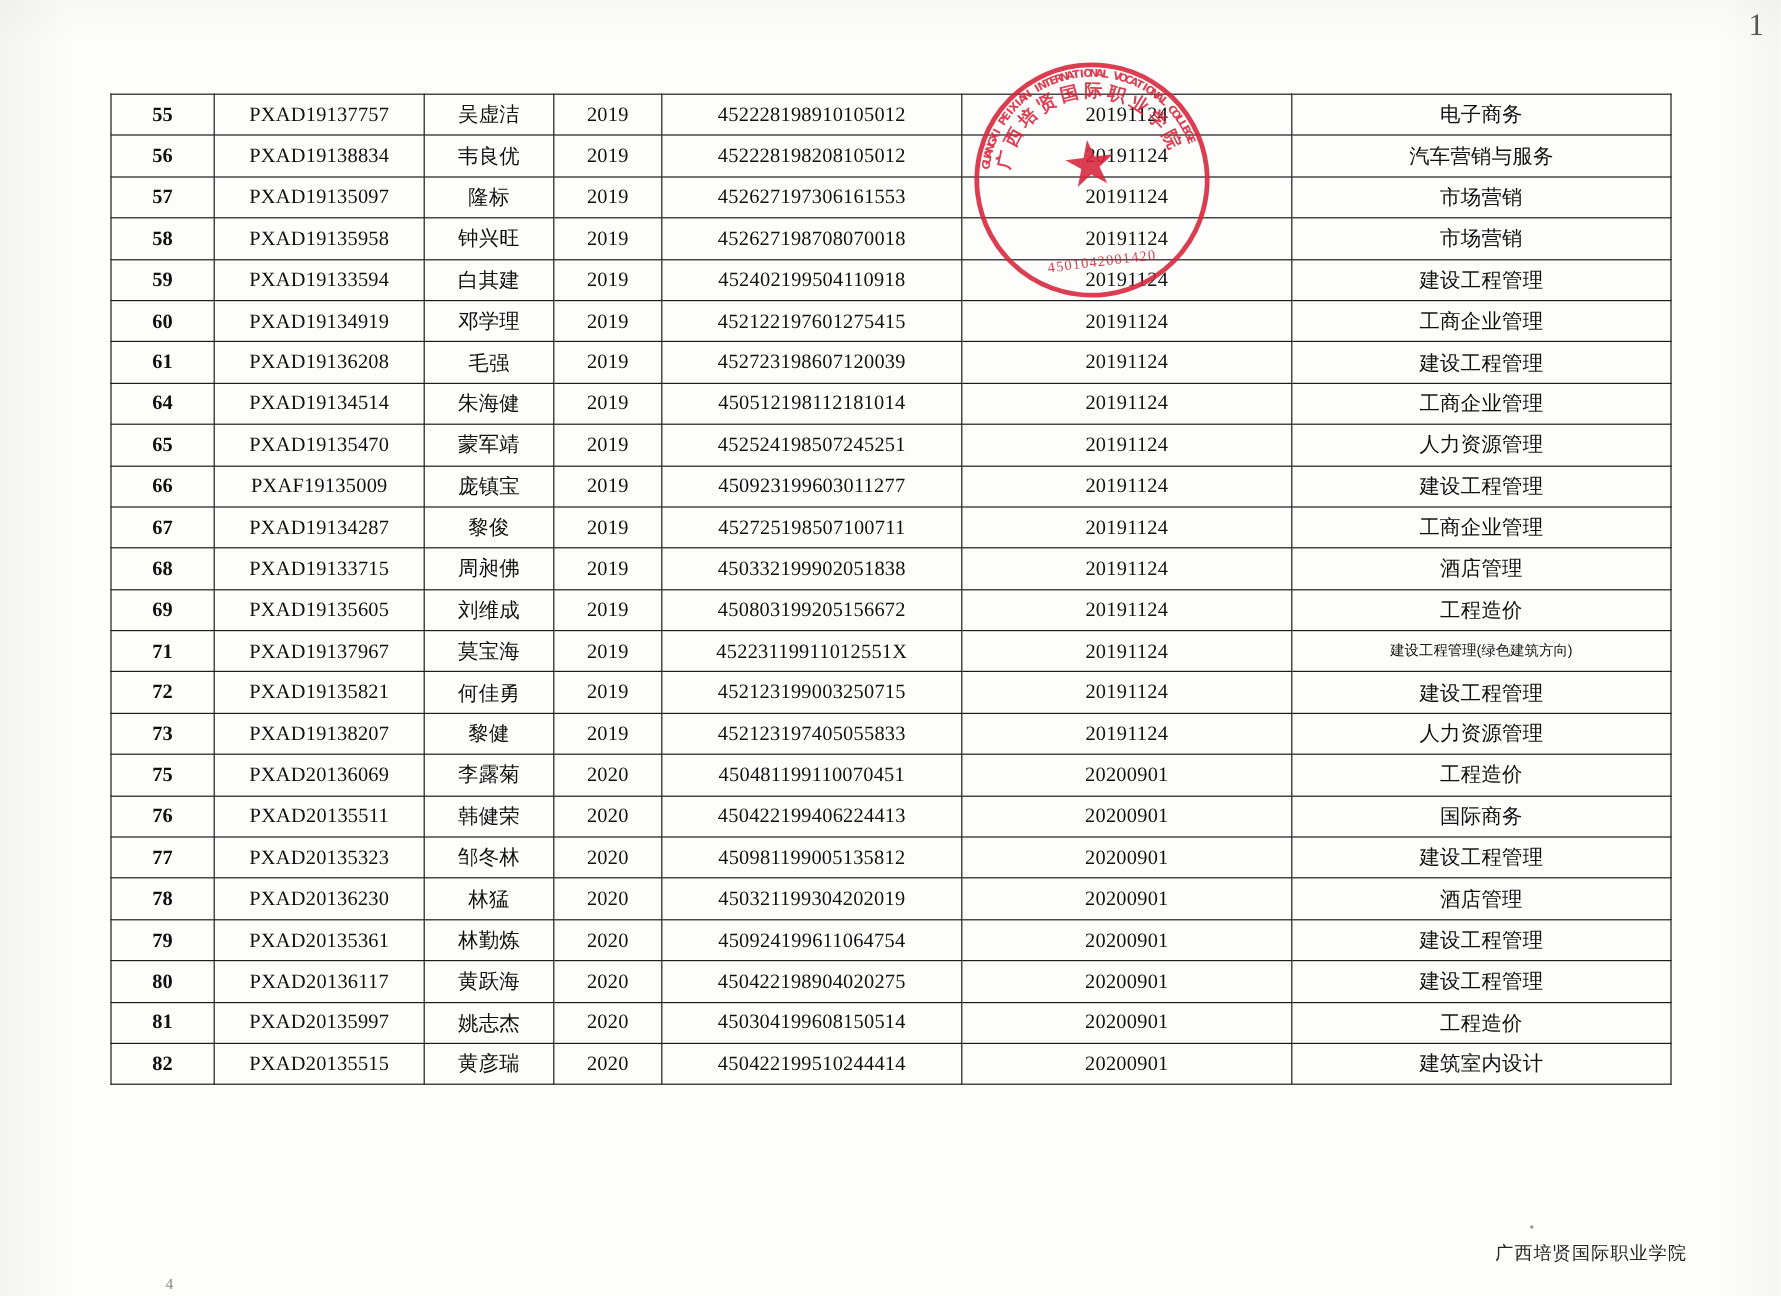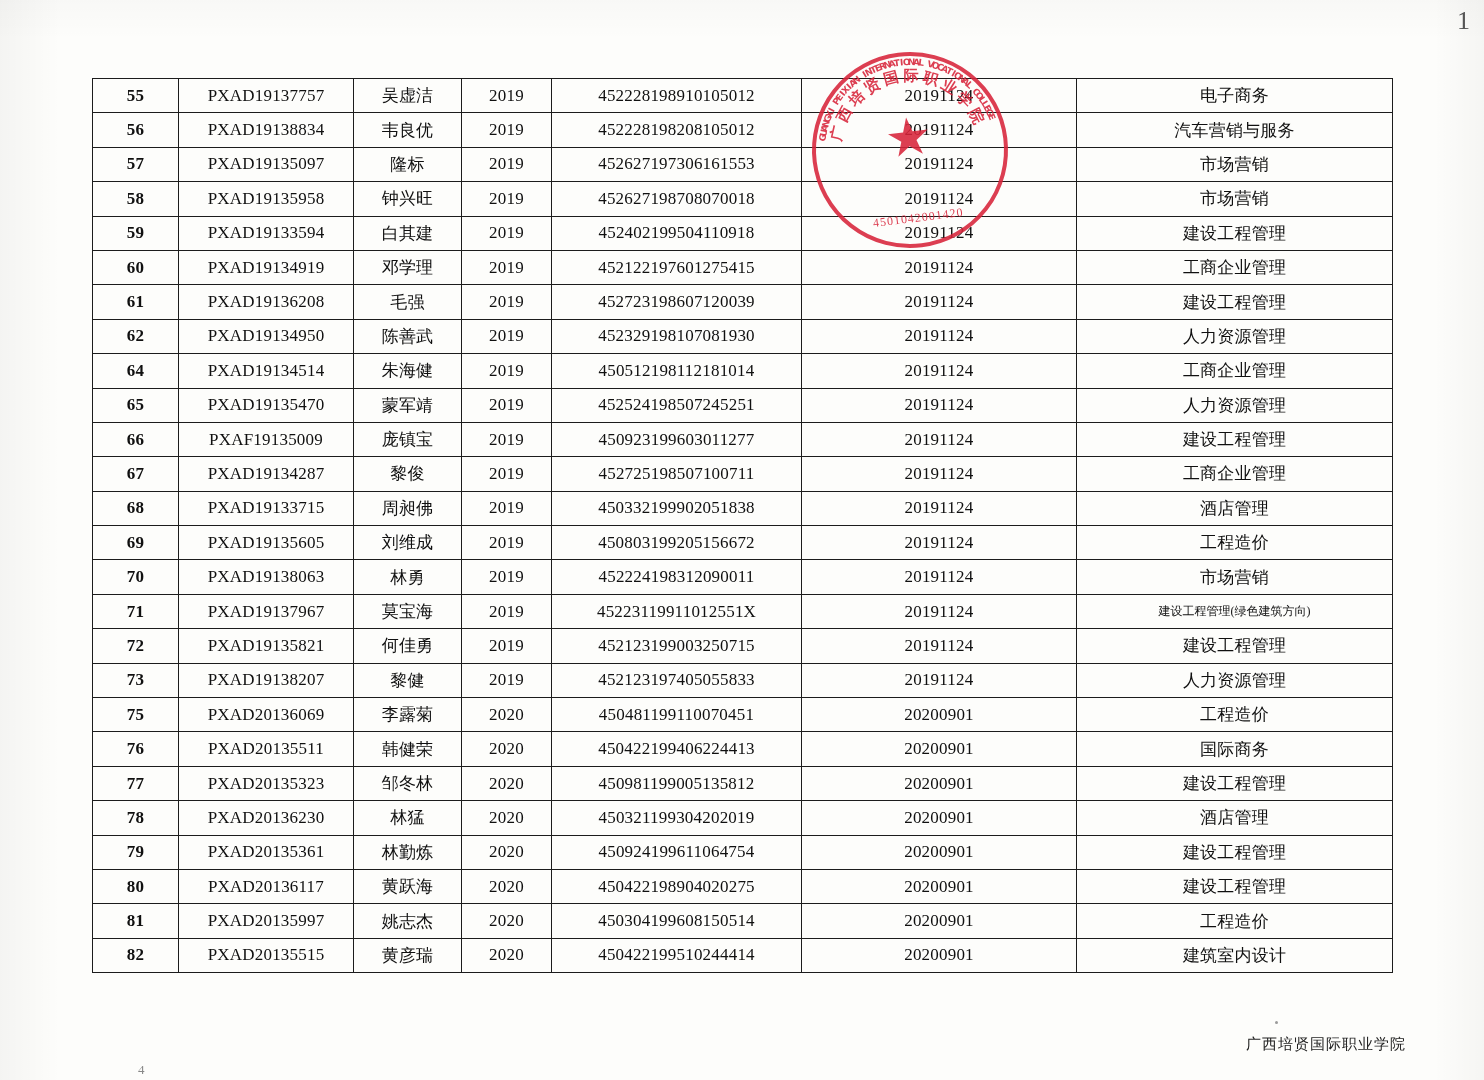--- a/index.html
+++ b/index.html
@@ -55,21 +55,21 @@
   }
   col.c-index { width: 86px; }
   col.c-code  { width: 175px; }
   col.c-name  { width: 108px; }
   col.c-year  { width: 90px; }
   col.c-id    { width: 250px; }
   col.c-date  { width: 275px; }
   col.c-major { width: 316px; }
 
   td.cell-name, td.cell-major {
-    font-family: Liberation Serif, serif;
+    font-family: Liberation Sans, sans-serif;
     font-size: 16px;
     letter-spacing: 1.5px;
   }
   td.cell-major {
     letter-spacing: 0.8px;
   }
   td.cell-major.long {
     font-size: 12px;
     letter-spacing: 0px;
   }
@@ -250,29 +250,20 @@
         <tr>
           <td class="cell-index">61</td>
           <td class="cell-code">PXAD19136208</td>
           <td class="cell-name">毛强</td>
           <td class="cell-year">2019</td>
           <td class="cell-id">452723198607120039</td>
           <td class="cell-date">20191124</td>
           <td class="cell-major">建设工程管理</td>
         </tr>
         <tr>
-          <td class="cell-index">62</td>
-          <td class="cell-code">PXAD19134950</td>
-          <td class="cell-name">陈善武</td>
-          <td class="cell-year">2019</td>
-          <td class="cell-id">452329198107081930</td>
-          <td class="cell-date">20191124</td>
-          <td class="cell-major">人力资源管理</td>
-        </tr>
-        <tr>
           <td class="cell-index">64</td>
           <td class="cell-code">PXAD19134514</td>
           <td class="cell-name">朱海健</td>
           <td class="cell-year">2019</td>
           <td class="cell-id">450512198112181014</td>
           <td class="cell-date">20191124</td>
           <td class="cell-major">工商企业管理</td>
         </tr>
         <tr>
           <td class="cell-index">65</td>
@@ -311,29 +302,20 @@
           <td class="cell-major">酒店管理</td>
         </tr>
         <tr>
           <td class="cell-index">69</td>
           <td class="cell-code">PXAD19135605</td>
           <td class="cell-name">刘维成</td>
           <td class="cell-year">2019</td>
           <td class="cell-id">450803199205156672</td>
           <td class="cell-date">20191124</td>
           <td class="cell-major">工程造价</td>
-        </tr>
-        <tr>
-          <td class="cell-index">70</td>
-          <td class="cell-code">PXAD19138063</td>
-          <td class="cell-name">林勇</td>
-          <td class="cell-year">2019</td>
-          <td class="cell-id">452224198312090011</td>
-          <td class="cell-date">20191124</td>
-          <td class="cell-major">市场营销</td>
         </tr>
         <tr>
           <td class="cell-index">71</td>
           <td class="cell-code">PXAD19137967</td>
           <td class="cell-name">莫宝海</td>
           <td class="cell-year">2019</td>
           <td class="cell-id">45223119911012551X</td>
           <td class="cell-date">20191124</td>
           <td class="cell-major long">建设工程管理(绿色建筑方向)</td>
         </tr>

